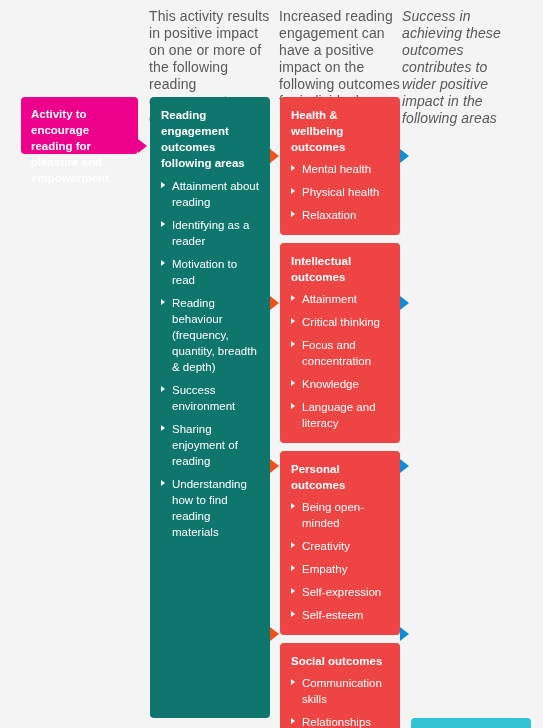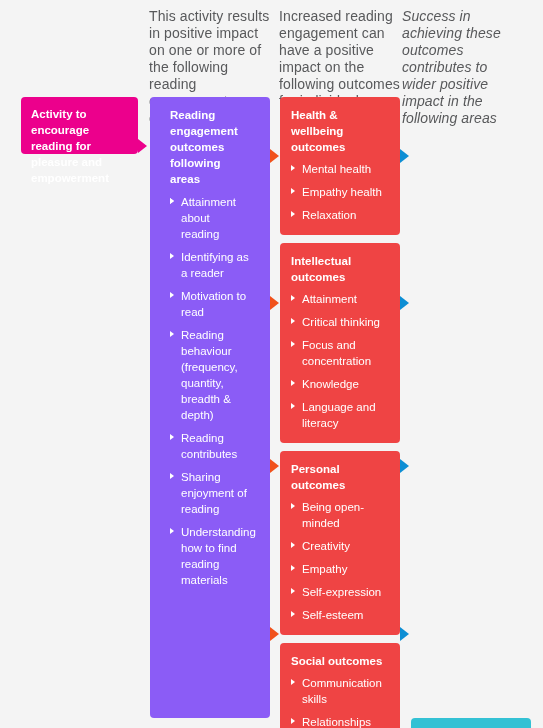--- a/index.html
+++ b/index.html
@@ -87,24 +87,24 @@
     padding: 9px 10px;
   }
   #pink-box .block-title { margin: 0; }
 
   
   #orange-col {
     left: 150px;
     top: 97px;
     width: 120px;
     height: 621px;
-    background: #8b5cf6;
-    border-radius: 4px;
-    box-sizing: border-box;
-    padding: 10px 20px;
+    background: #0f766e;
+    border-radius: 4px;
+    box-sizing: border-box;
+    padding: 10px 11px;
   }
 
   
   #blue-col { left: 280px; top: 97px; width: 120px; }
   .blue { background: #ef4444; margin-bottom: 8px; }
 
   
   #teal-col {
     left: 411px;
     top: 97px;
@@ -141,37 +141,37 @@
 <div class="arrow arrow-pink" style="top:139px;"></div>
 
 <div class="col block" id="orange-col">
   <div class="block-title">Reading engagement outcomes following areas</div>
   <ul class="items" id="orange-items">
       <li><span class="bullet"></span></li>
       <li><span class="bullet"></span><span>Attainment about reading</span></li>
       <li><span class="bullet"></span><span>Identifying as a reader</span></li>
       <li><span class="bullet"></span><span>Motivation to read</span></li>
       <li><span class="bullet"></span><span>Reading behaviour (frequency, quantity, breadth &amp; depth)</span></li>
-      <li><span class="bullet"></span><span>Reading contributes</span></li>
+      <li><span class="bullet"></span><span>Success environment</span></li>
       <li><span class="bullet"></span><span>Sharing enjoyment of reading</span></li>
       <li><span class="bullet"></span><span>Understanding how to find reading materials</span></li>
     </ul>
 </div>
 
 <div class="arrow arrow-orange" style="top:149px;"></div>
 <div class="arrow arrow-orange" style="top:296px;"></div>
 <div class="arrow arrow-orange" style="top:459px;"></div>
 <div class="arrow arrow-orange" style="top:627px;"></div>
 
 <div class="col" id="blue-col">
     <div class="block blue">
       <div class="block-title">Health &amp; wellbeing outcomes</div>
       <ul class="items">
         <li><span class="bullet"></span><span>Mental health</span></li>
-        <li><span class="bullet"></span><span>Empathy health</span></li>
+        <li><span class="bullet"></span><span>Physical health</span></li>
         <li><span class="bullet"></span><span>Relaxation</span></li>
       </ul>
     </div>
     <div class="block blue">
       <div class="block-title">Intellectual outcomes</div>
       <ul class="items">
         <li><span class="bullet"></span><span>Attainment</span></li>
         <li><span class="bullet"></span><span>Critical thinking</span></li>
         <li><span class="bullet"></span><span>Focus and concentration</span></li>
         <li><span class="bullet"></span><span>Knowledge</span></li>

